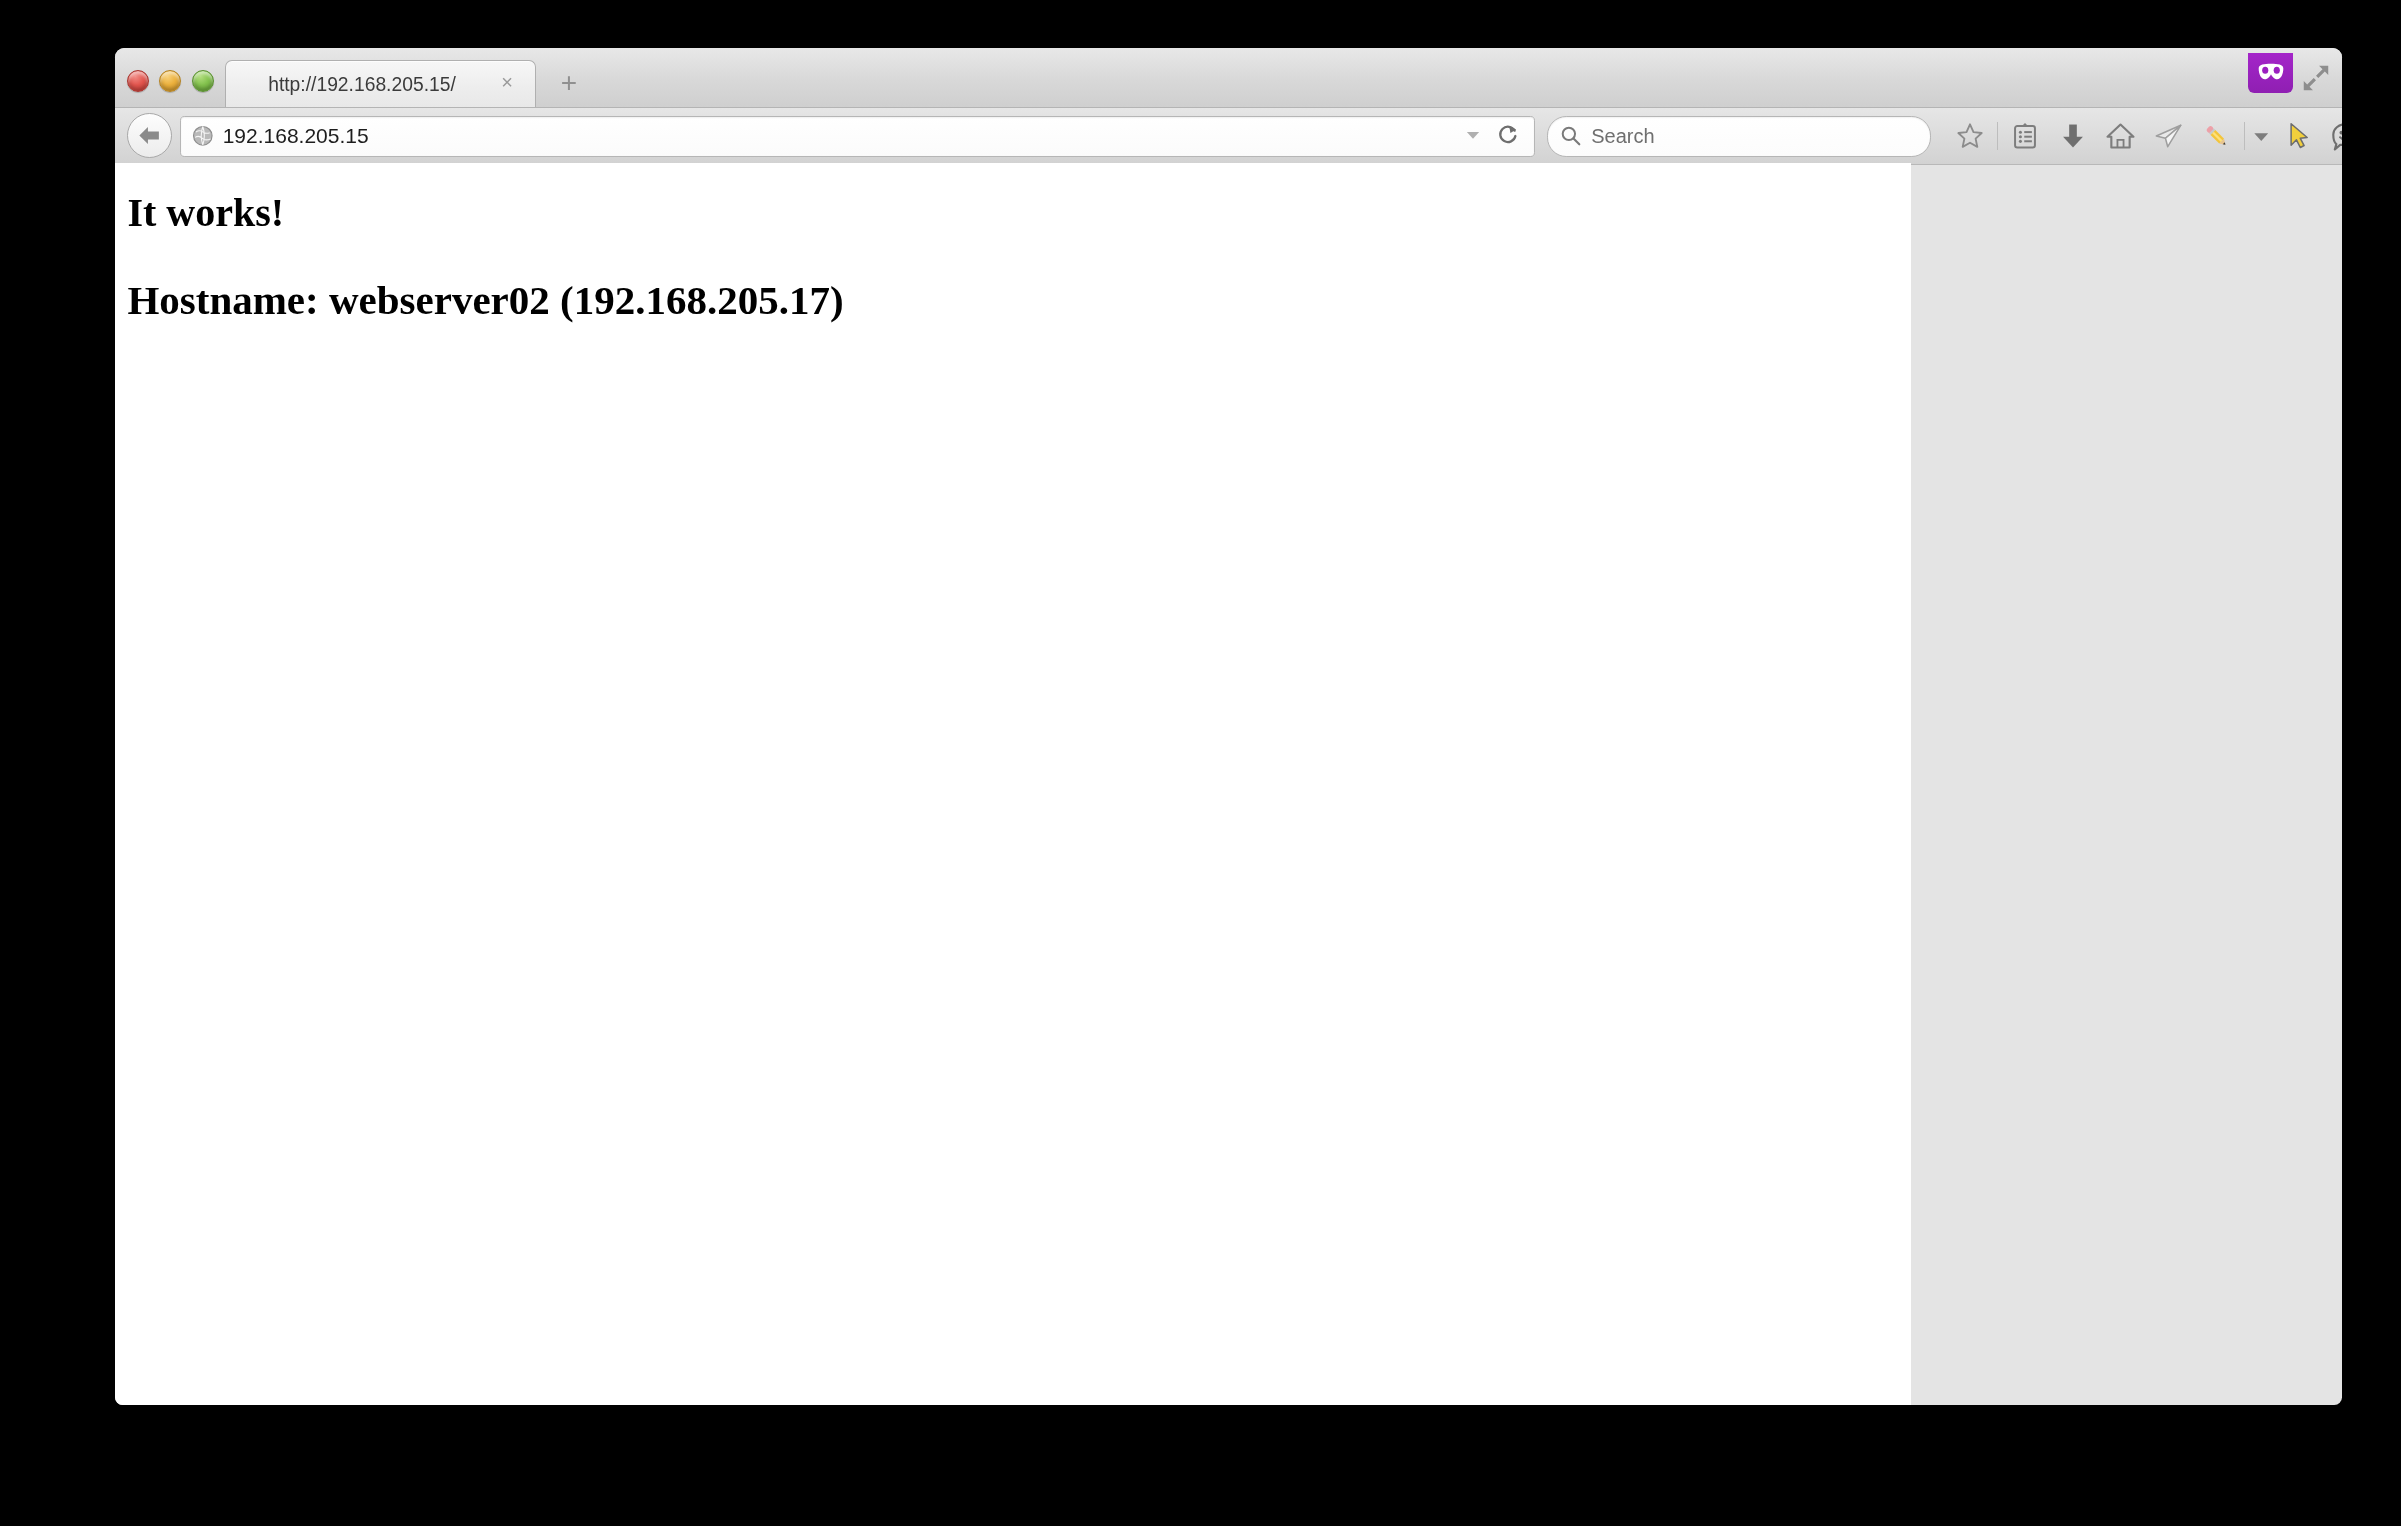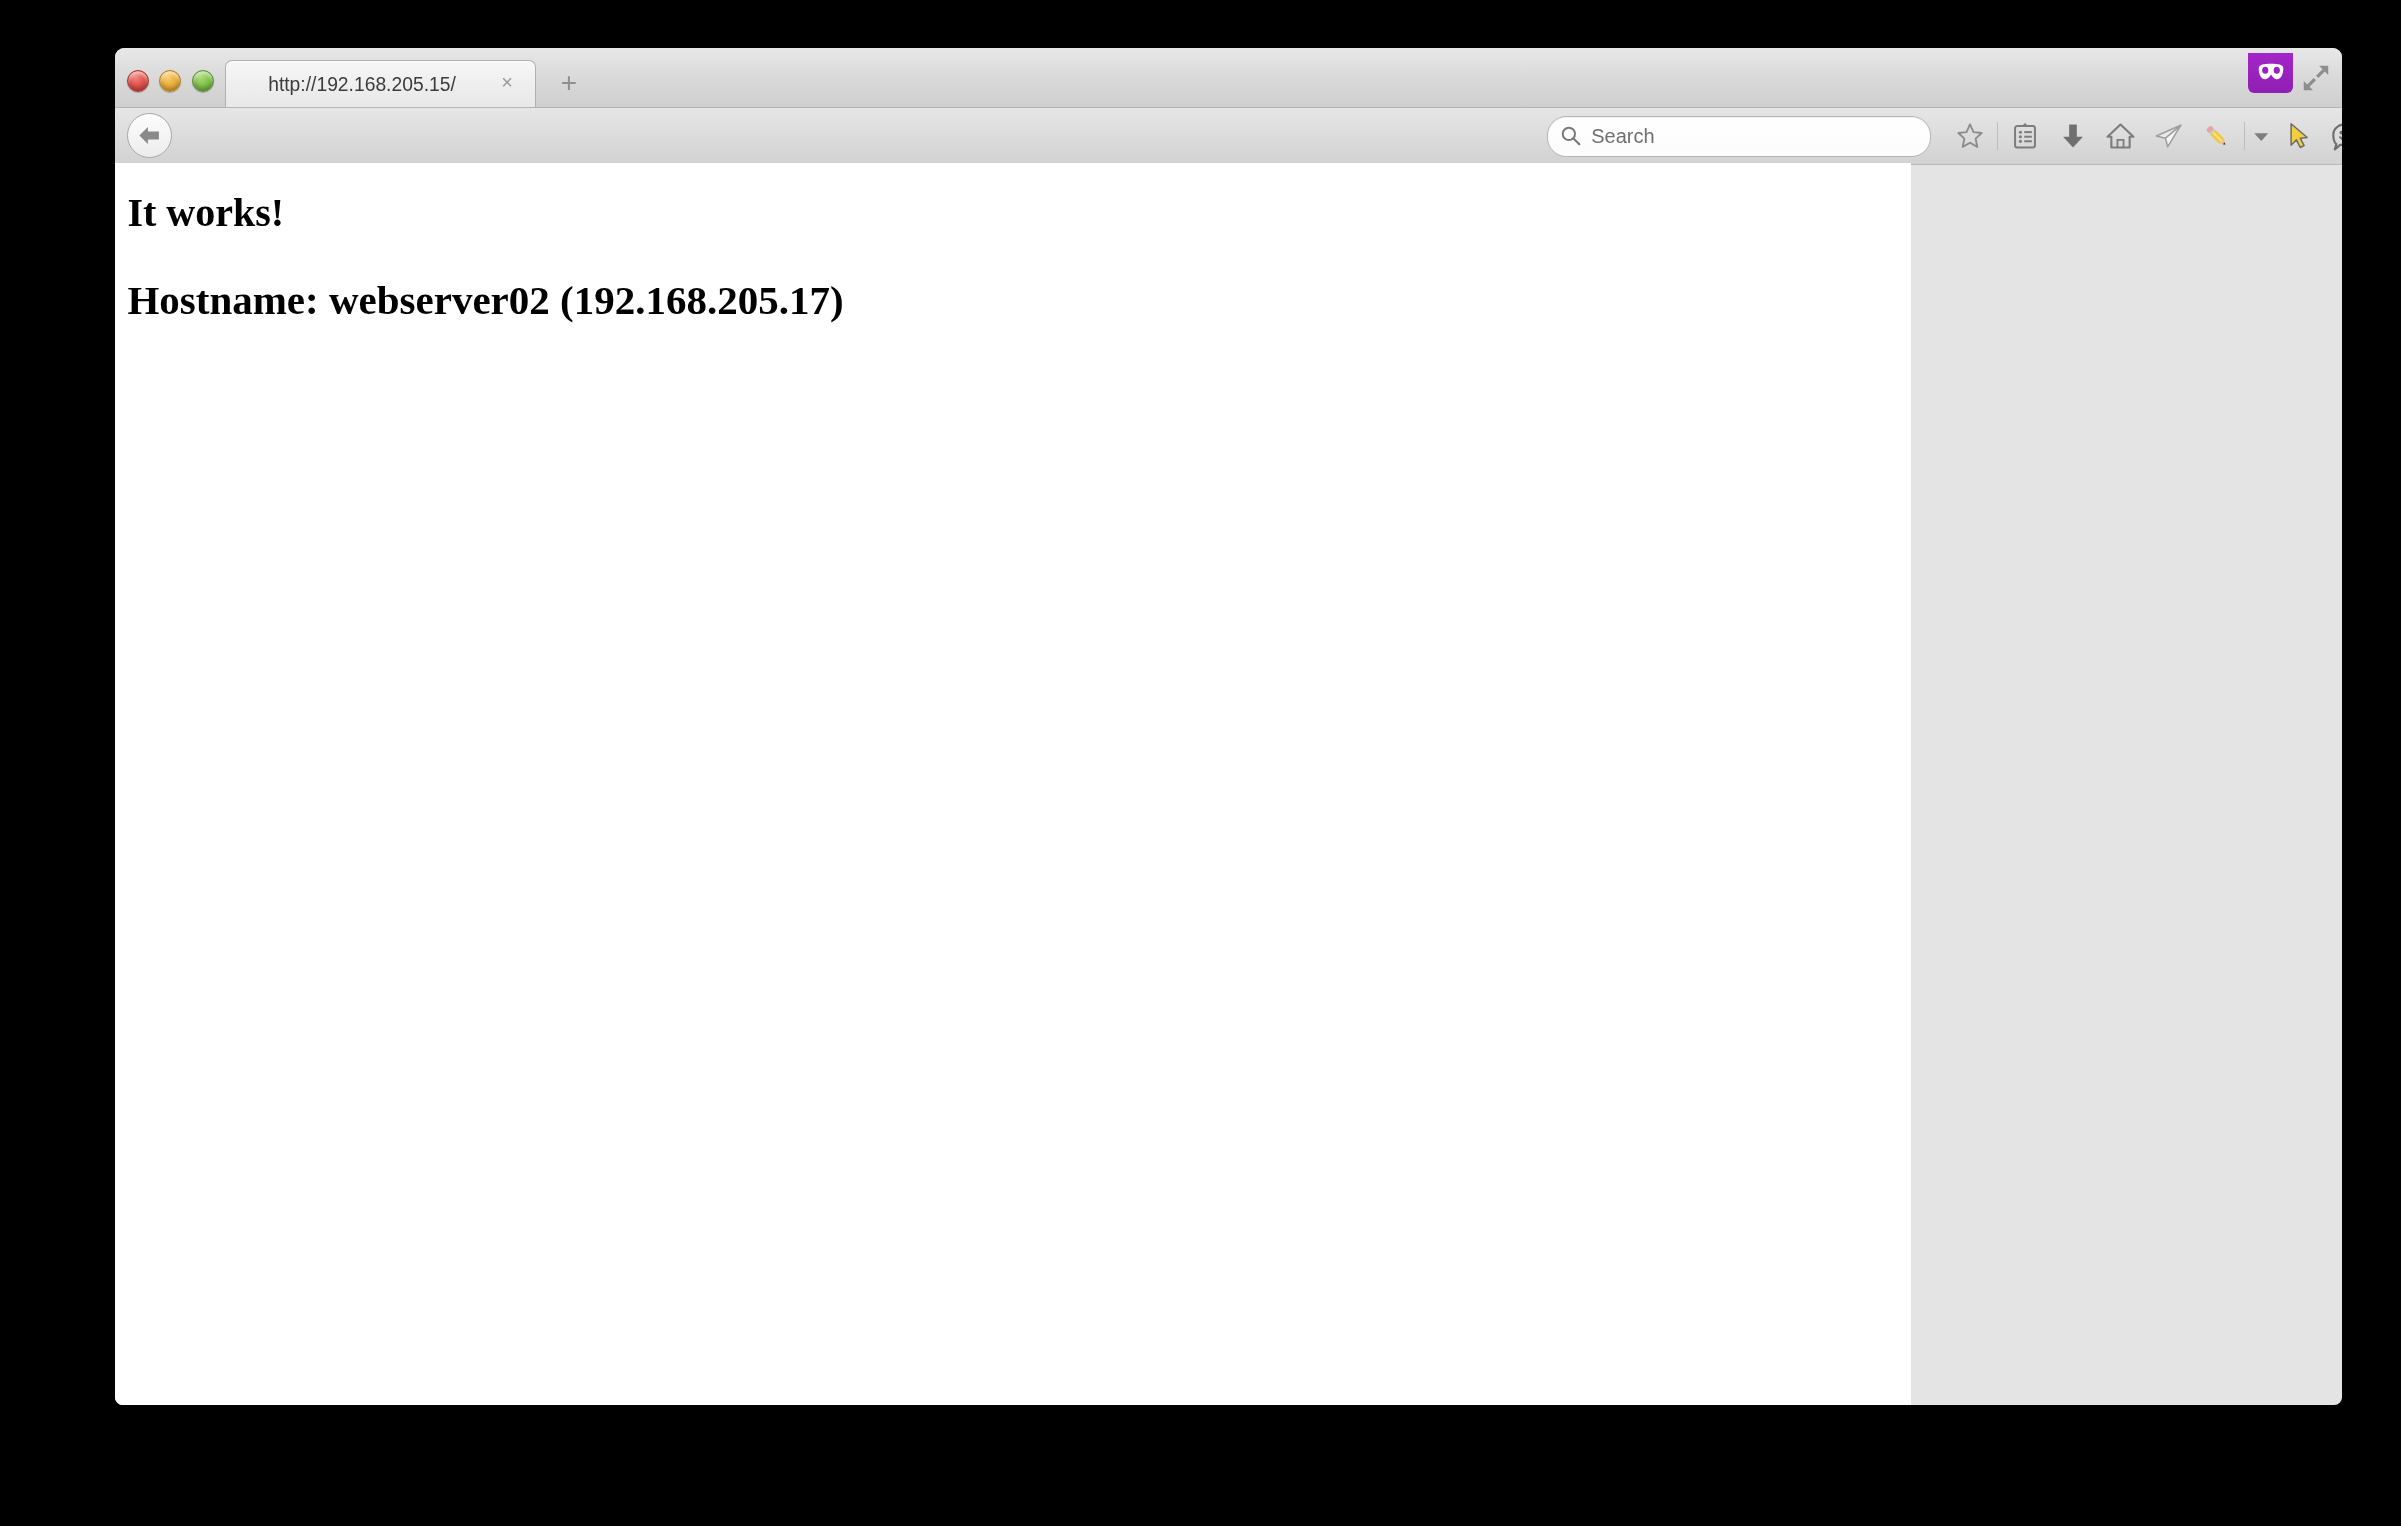--- a/index.html
+++ b/index.html
@@ -296,20 +296,42 @@
   </div>
 
   <div class="navbar">
 
     <div class="back-btn">
       <svg width="25" height="25" viewBox="0 0 32 32">
         <path d="M14 5 L14 11 L28 11 L28 21 L14 21 L14 27 L3 16 Z" fill="#8a8a8a"></path>
       </svg>
     </div>
 
+    <div class="urlbar">
+      <span class="favicon">
+        <svg width="21.6" height="21.6" viewBox="0 0 28 28">
+          <circle cx="14" cy="14" r="12" fill="#b9b9b9" stroke="#8d8d8d" stroke-width="1.5"></circle>
+          <path d="M5 9 Q10 6 14 9 Q18 12 23 10 M4 16 Q9 13 13 17 Q17 21 24 18 M14 2 Q10 14 14 26 M14 2 Q18 14 14 26" stroke="#ffffff" stroke-width="1.4" fill="none" opacity="0.85"></path>
+        </svg>
+      </span>
+      <span class="url-text">192.168.205.15</span>
+      <span class="urlbar-right">
+        <span>
+          <svg width="20" height="20" viewBox="0 0 26 26">
+              <path d="M5 9 L21 9 L13 18 Z" fill="#b0b0b0"></path>
+            </svg>
+        </span>
+        <span>
+          <svg width="23" height="23" viewBox="0 0 30 30">
+            <path d="M23 10 A10 10 0 1 0 24 17" stroke="#6e6e6e" stroke-width="3" fill="none" stroke-linecap="round"></path>
+            <path d="M16 4 L25 8.5 L17.5 13 Z" fill="#6e6e6e"></path>
+          </svg>
+        </span>
+      </span>
+    </div>
 
     <div class="searchbar">
       <span class="search-icon-wrap">
         <svg width="21.6" height="21.6" viewBox="0 0 28 28">
           <circle cx="11.5" cy="11.5" r="8" stroke="#7a7a7a" stroke-width="2.6" fill="none"></circle>
           <line x1="17.5" y1="17.5" x2="25" y2="25" stroke="#7a7a7a" stroke-width="2.8" stroke-linecap="round"></line>
         </svg>
       </span>
       <span class="search-placeholder">Search</span>
     </div>

